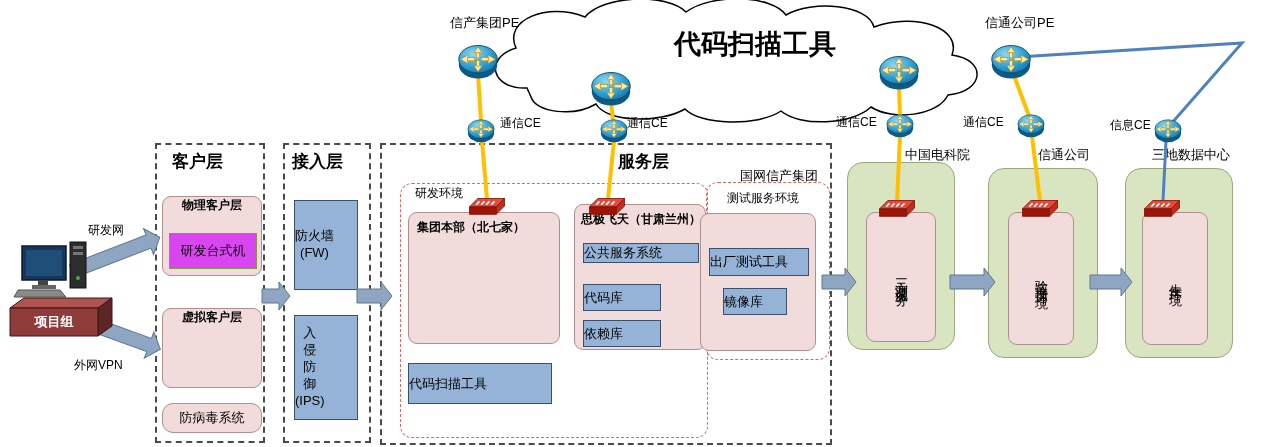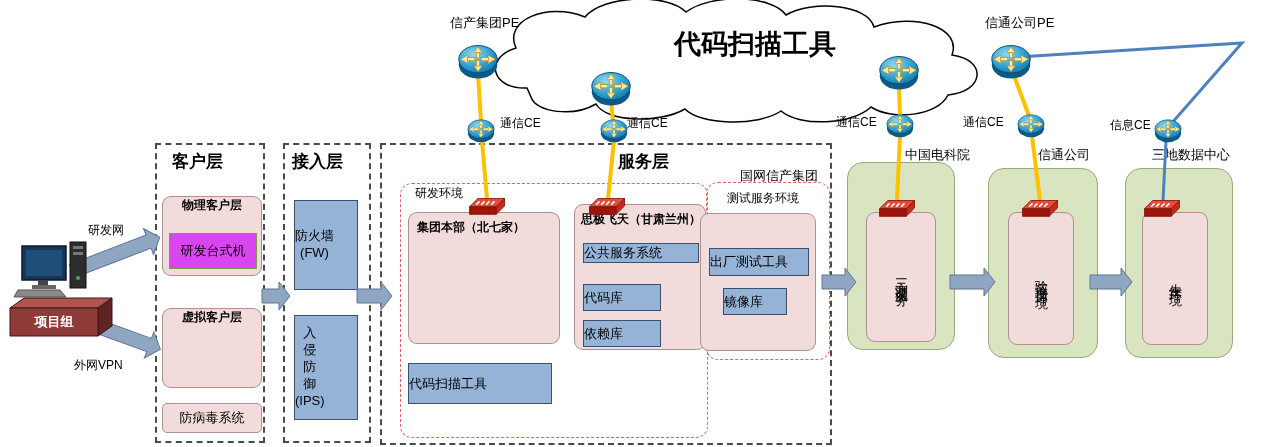--- a/index.html
+++ b/index.html
@@ -73,21 +73,21 @@
 
   <div class="abs pink" style="left:162px;top:196px;width:100px;height:80px;">
     <div class="ptitle">物理客户层</div>
     <div class="abs greenitem" style="left:6px;top:36px;width:88px;height:36px;">
       <span>研发台式机</span>
     </div>
   </div>
   <div class="abs pink" style="left:162px;top:308px;width:100px;height:80px;">
     <div class="ptitle">虚拟客户层</div>
   </div>
-  <div class="abs pink vbox" style="left:162px;top:403px;width:100px;height:30px;border-radius:5px;font-size:13px;">
+  <div class="abs pink vbox" style="left:162px;top:403px;width:100px;height:30px;border-radius:11px;font-size:13px;">
     <span>防病毒系统</span>
   </div>
 
   <div class="abs blue" style="left:294px;top:200px;width:64px;height:90px;">
     <span class="preline">防火墙
 (FW)</span>
   </div>
   <div class="abs blue" style="left:294px;top:315px;width:64px;height:105px;">
     <span class="preline">入
 侵

